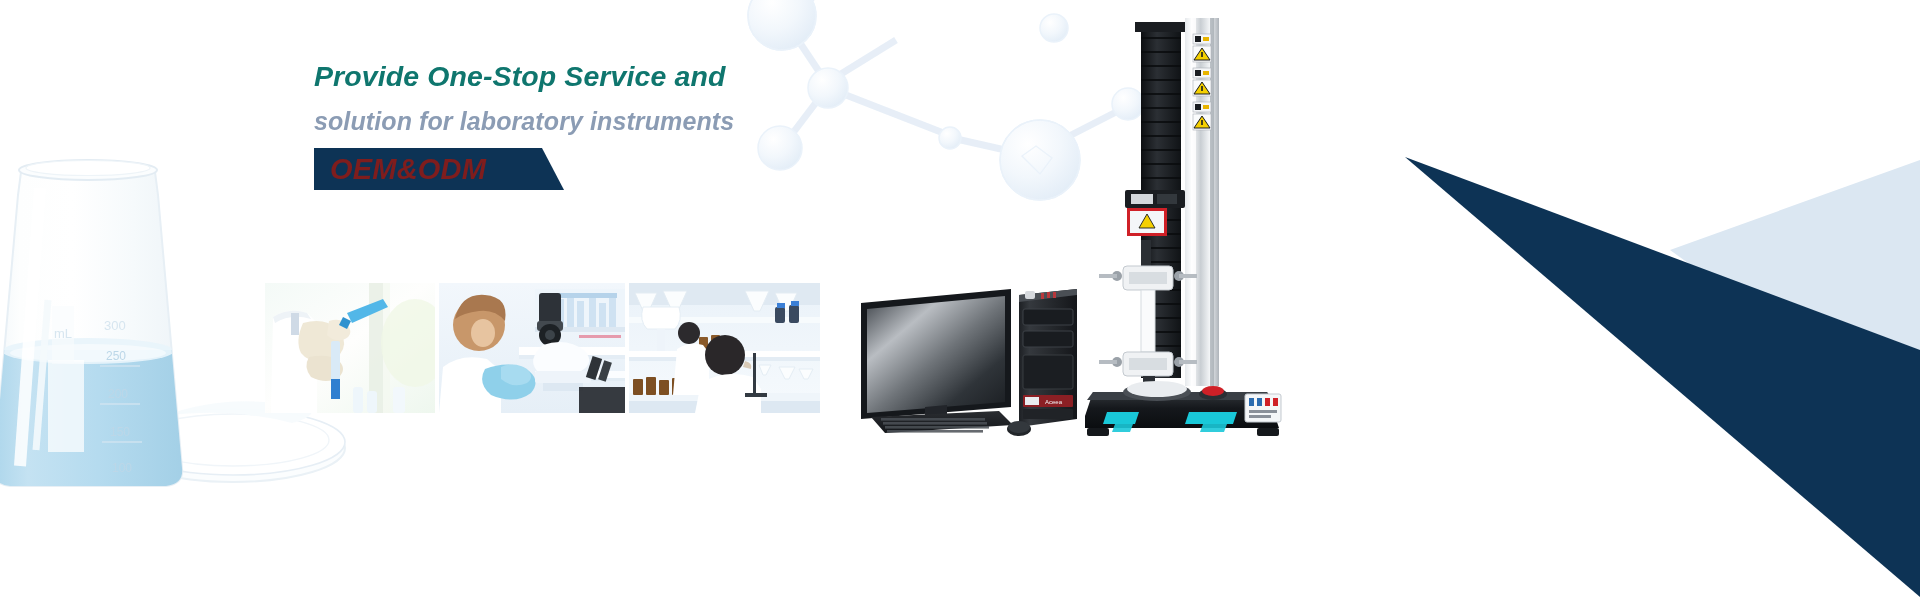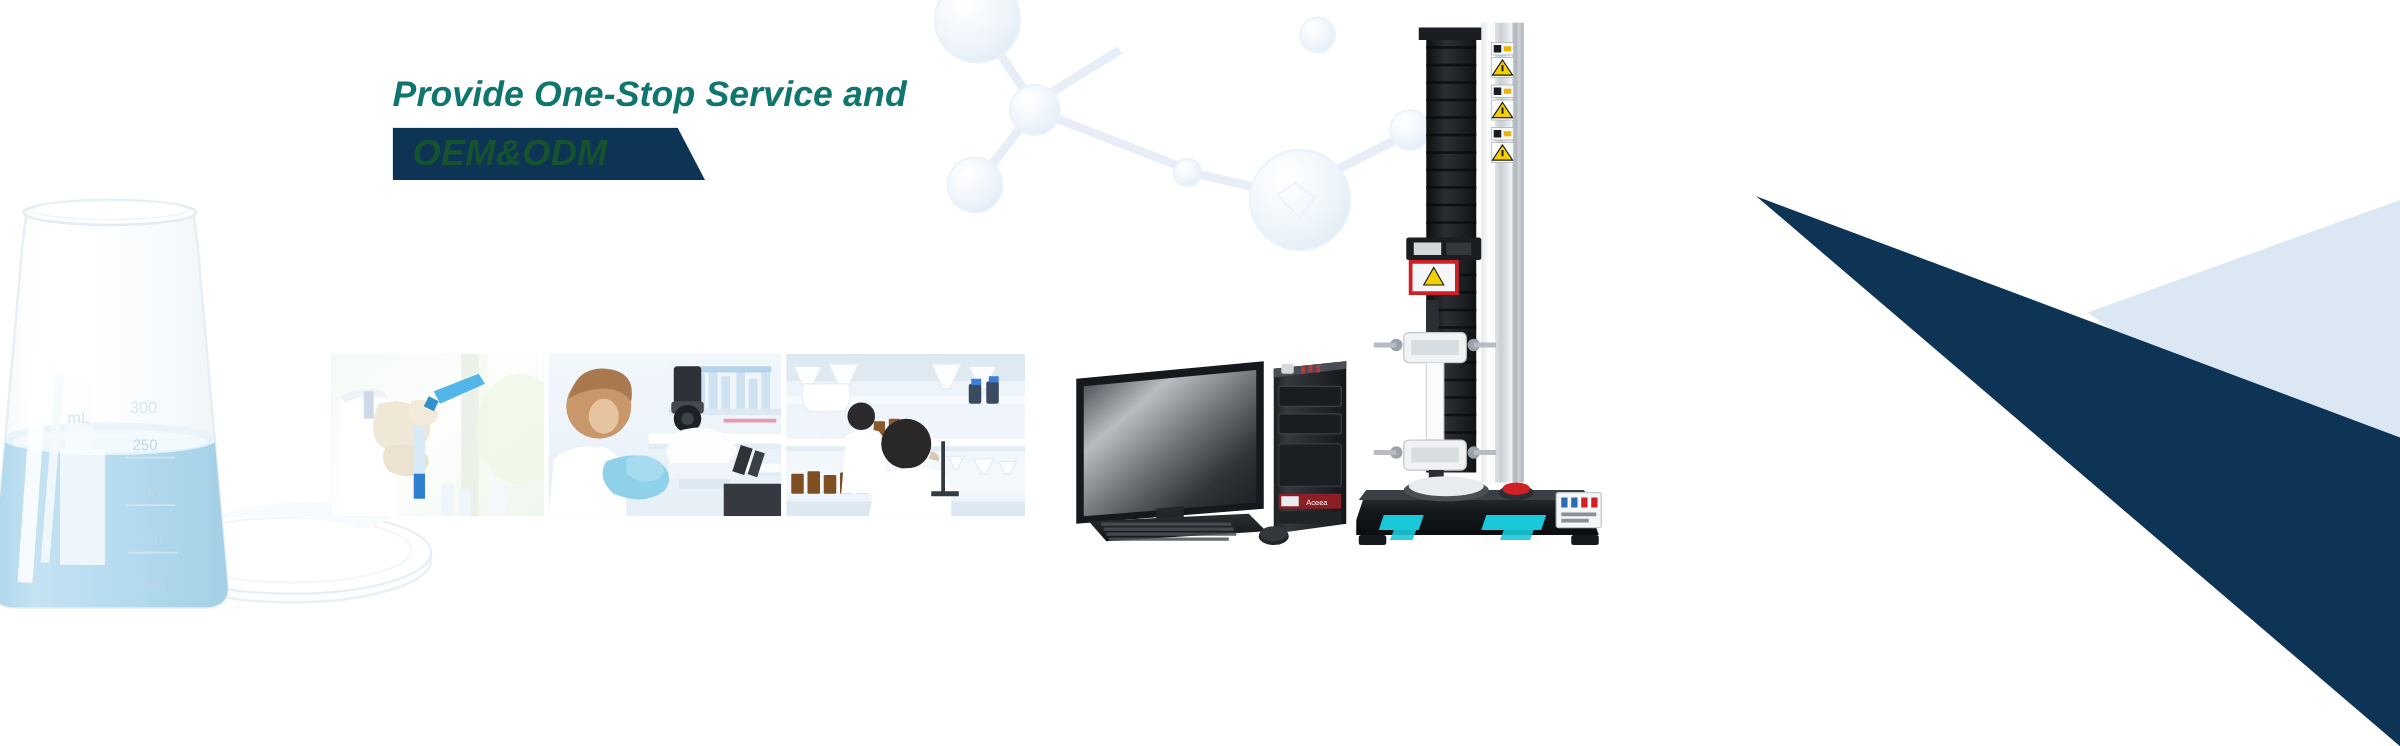--- a/index.html
+++ b/index.html
@@ -38,21 +38,21 @@
   }
   .badge-wrap { position:relative; margin-top:4px; height:42px; width:250px; }
   .badge-shape {
     position:absolute; left:0; top:0; width:250px; height:42px;
     background:#0d3355;
     clip-path: polygon(0 0, 228px 0, 250px 100%, 0 100%);
   }
   .badge-text {
     position:absolute; left:16px; top:5px;
     font-size:29px; font-weight:bold; font-style:italic;
-    color:#14532d; letter-spacing:.2px; line-height:32px;
+    color:#7f1d1d; letter-spacing:.2px; line-height:32px;
     white-space:nowrap;
   }
 
   
   .photo-strip {
     position:absolute; left:265px; top:283px;
     width:555px; height:130px;
     display:flex; gap:4px;
   }
   .photo { position:relative; overflow:hidden; background:#eef3f7; }
@@ -169,20 +169,21 @@
         <g fill="#d7e6f0" font-family="Liberation Sans, sans-serif" font-size="13">
           <text x="66" y="228">mL</text>
           <text x="116" y="220">300</text>
         </g>
       </g>
     </svg>
   </div>
 
   <div class="headline-block">
     <div class="line1">Provide One-Stop Service and</div>
+    <div class="line2">solution for laboratory instruments</div>
     <div class="badge-wrap">
       <div class="badge-shape"></div>
       <div class="badge-text">OEM&amp;ODM</div>
     </div>
   </div>
 
   <div class="photo-strip">
 
     <div class="photo photo-1">
       <svg viewBox="0 0 170 130" xmlns="http://www.w3.org/2000/svg" preserveAspectRatio="none">

